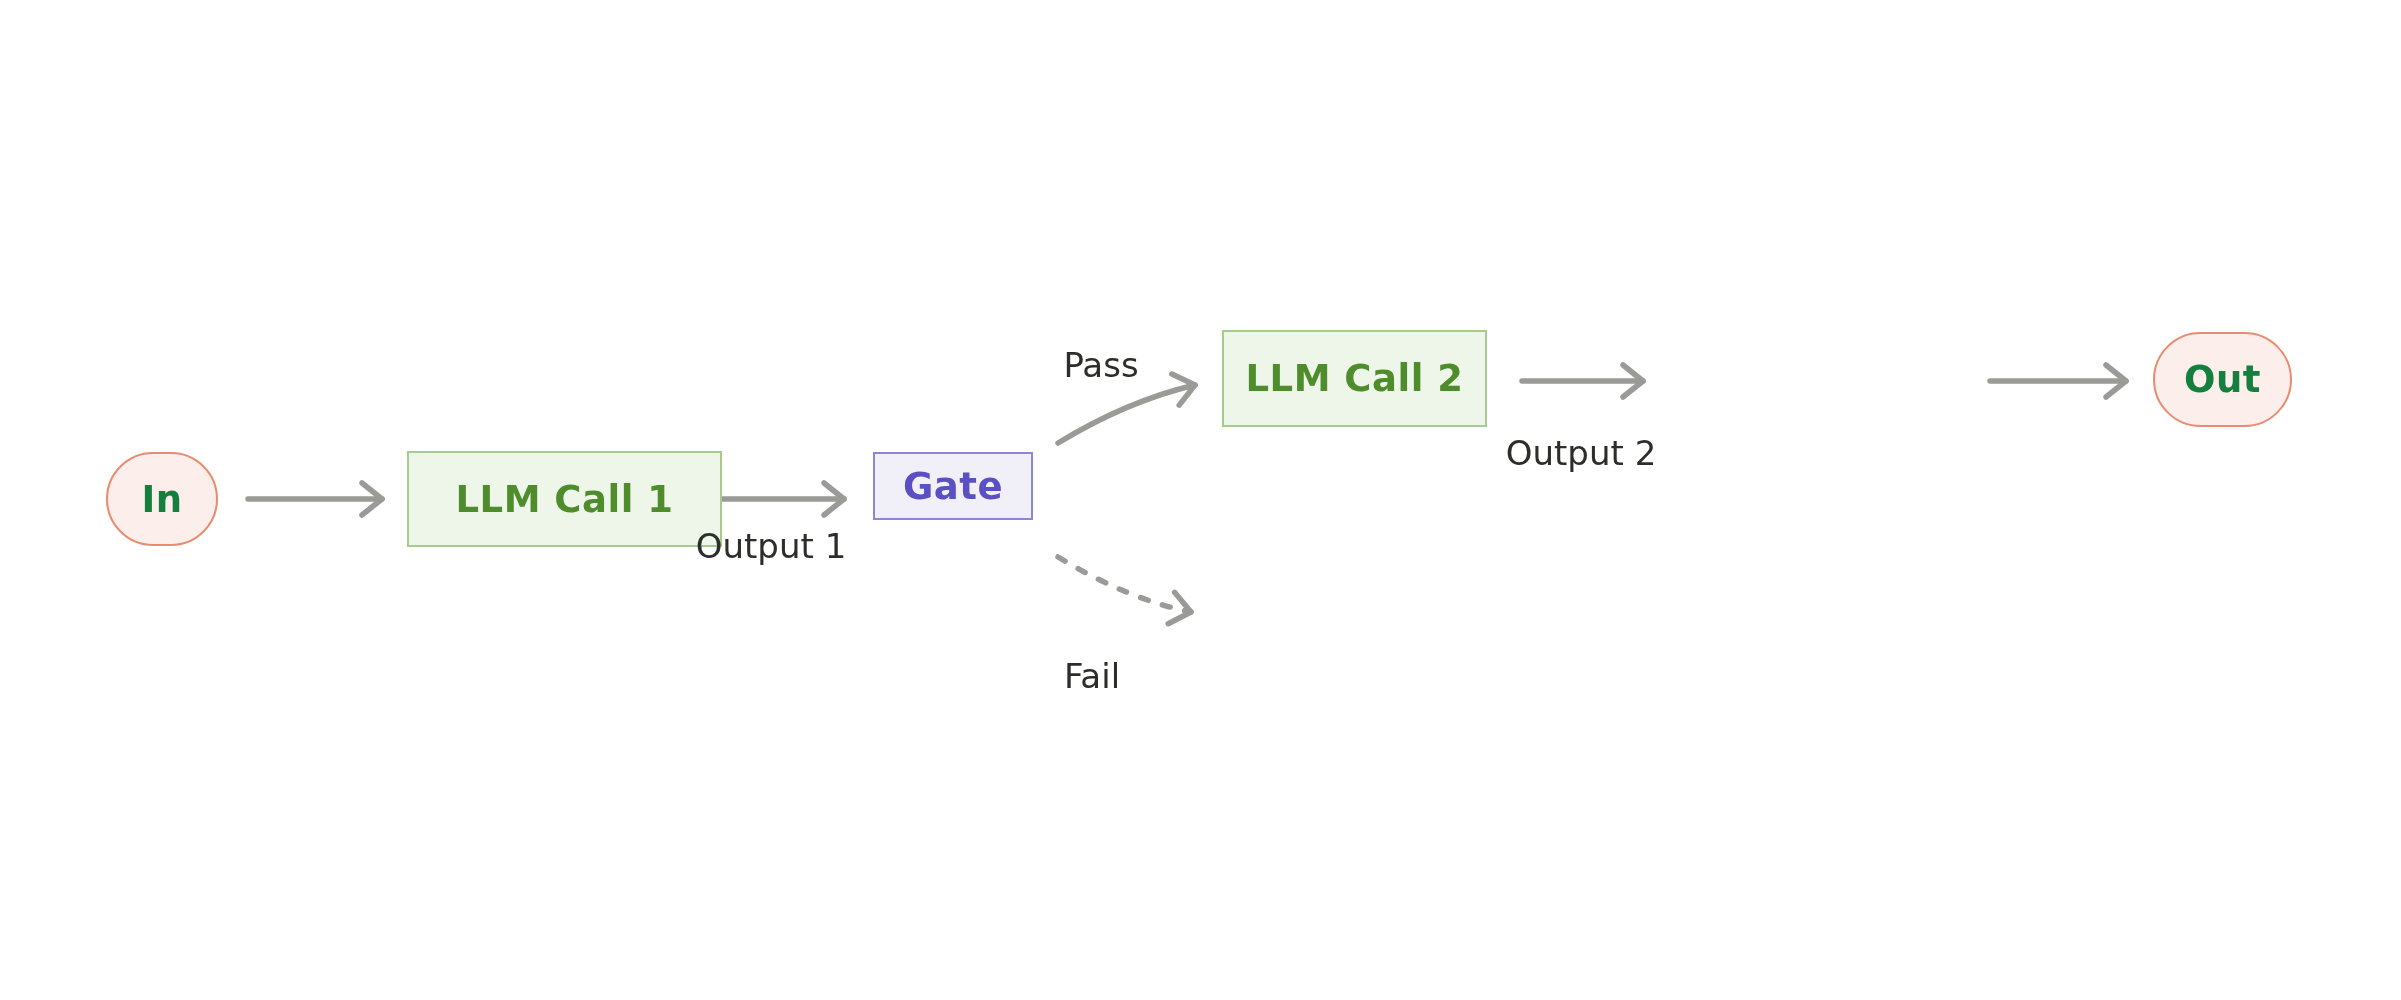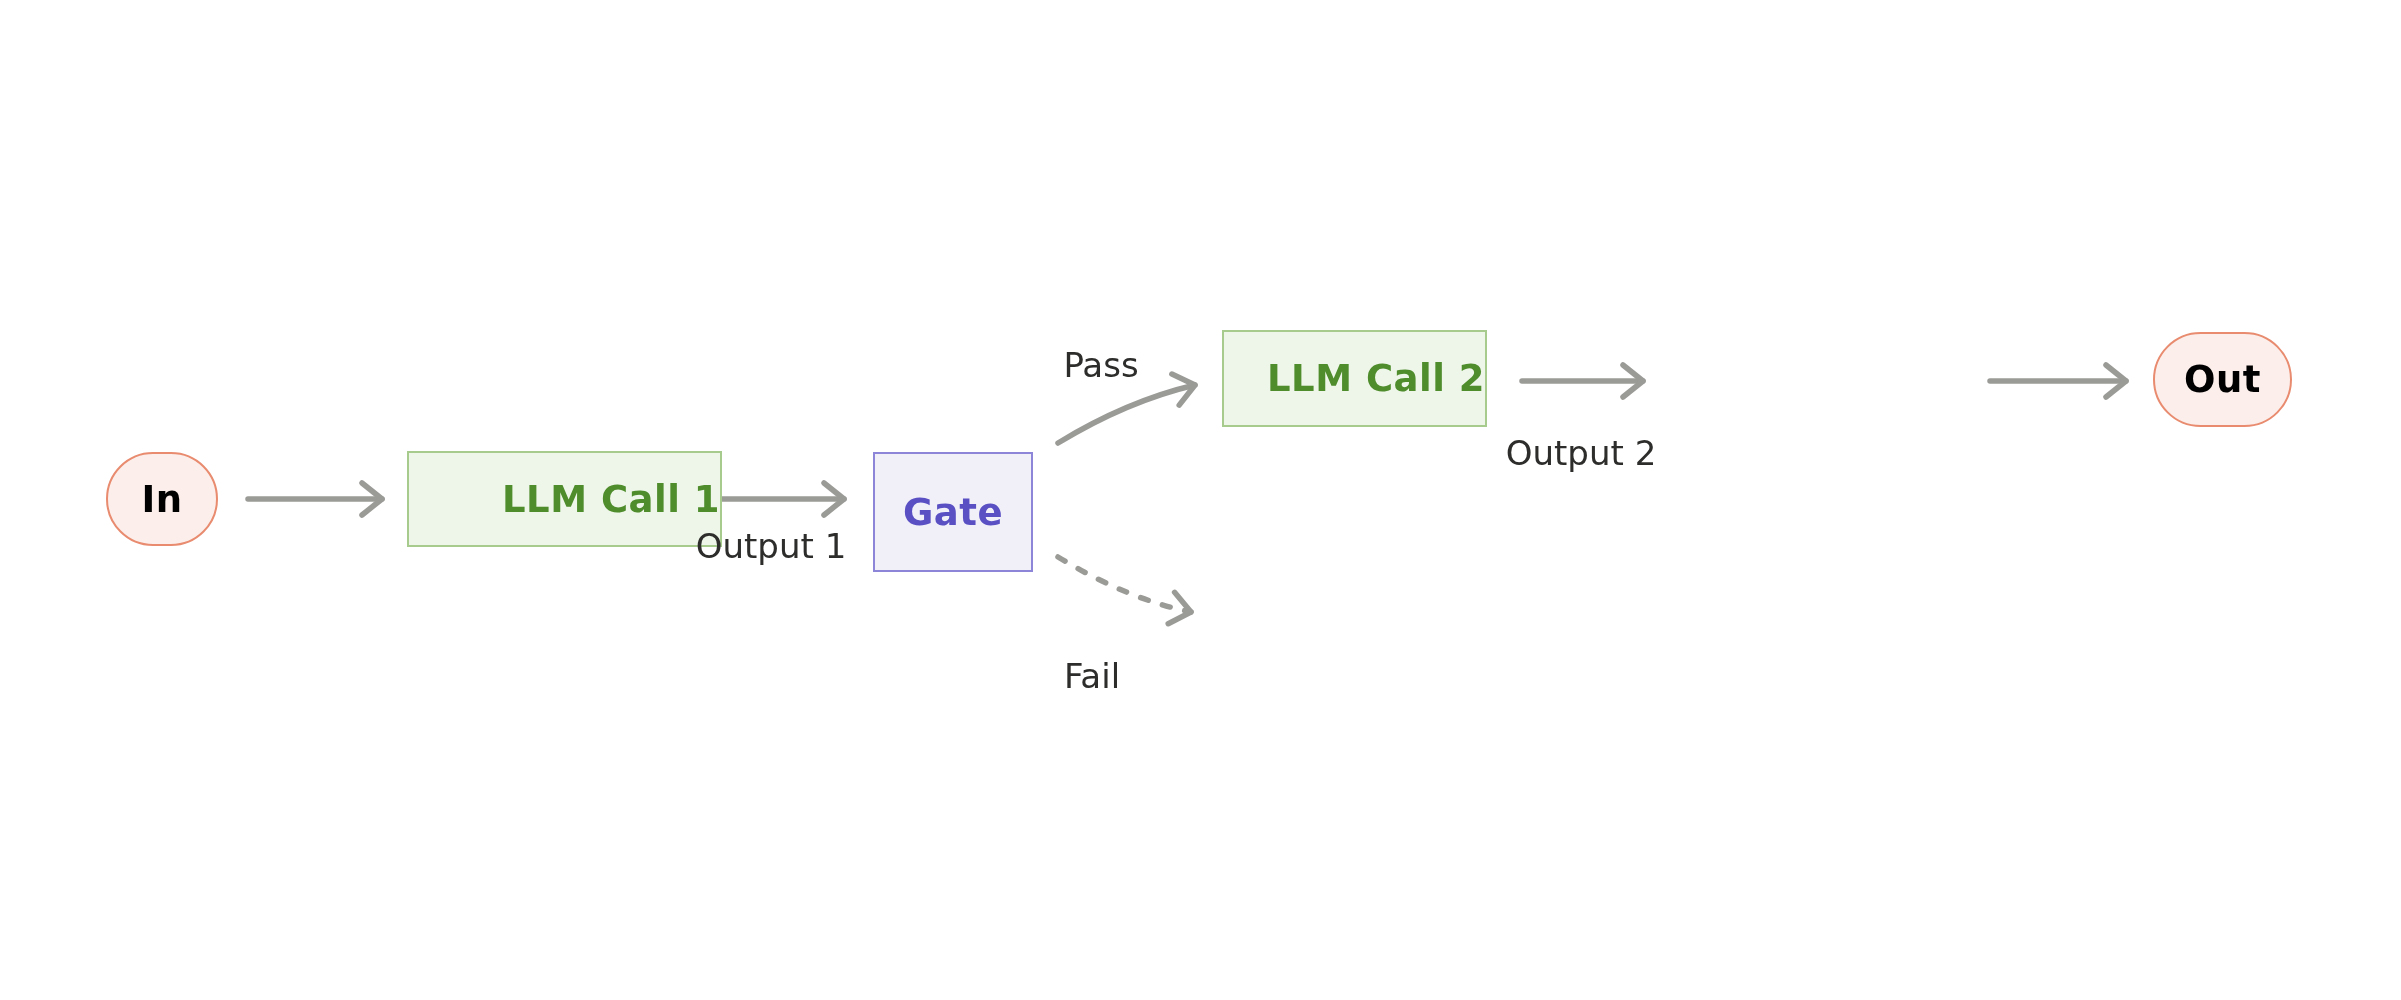--- a/index.html
+++ b/index.html
@@ -21,28 +21,28 @@
     display: flex;
     align-items: center;
     justify-content: center;
     box-sizing: border-box;
     border: 2.5px solid;
     font-weight: bold;
     font-size: 37px;
     letter-spacing: 0.5px;
     white-space: nowrap;
   }
-  .node.green  { background: #edf6e8; border-color: #a6cb8c; color: #4e8c2c; justify-content: flex-end; }
-  .node.coral  { background: #fceeea; border-color: #e88b6f; color: #000000; text-align: right; }
+  .node.green  { background: #edf6e8; border-color: #a6cb8c; color: #4e8c2c; }
+  .node.coral  { background: #fceeea; border-color: #e88b6f; color: #15803d; text-align: right; }
   .node.purple { background: #f1f0f9; border-color: #8d86d8; color: #5a50c4; }
   .node.stadium { border-radius: 999px; }
 
   #node-in   { left: 106px;  top: 452px; width: 112px; height: 94px; }
   #node-llm1 { left: 407px;  top: 451px; width: 315px; height: 96px; }
-  #node-gate { left: 873px;  top: 452px; width: 160px; height: 120px; }
+  #node-gate { left: 873px;  top: 452px; width: 160px; height: 68px; }
   #node-llm2 { left: 1222px; top: 330px; width: 265px; height: 97px; }
   #node-llm3 { left: 1702px; top: 331px; width: 261px; height: 95px; }
   #node-out  { left: 2153px; top: 332px; width: 139px; height: 95px; }
   #node-exit { left: 1222px; top: 572px; width: 150px; height: 98px; }
 
   .edge-label {
     position: absolute;
     transform: translate(-50%, -50%);
     font-size: 34px;
     color: #2d2d2b;

